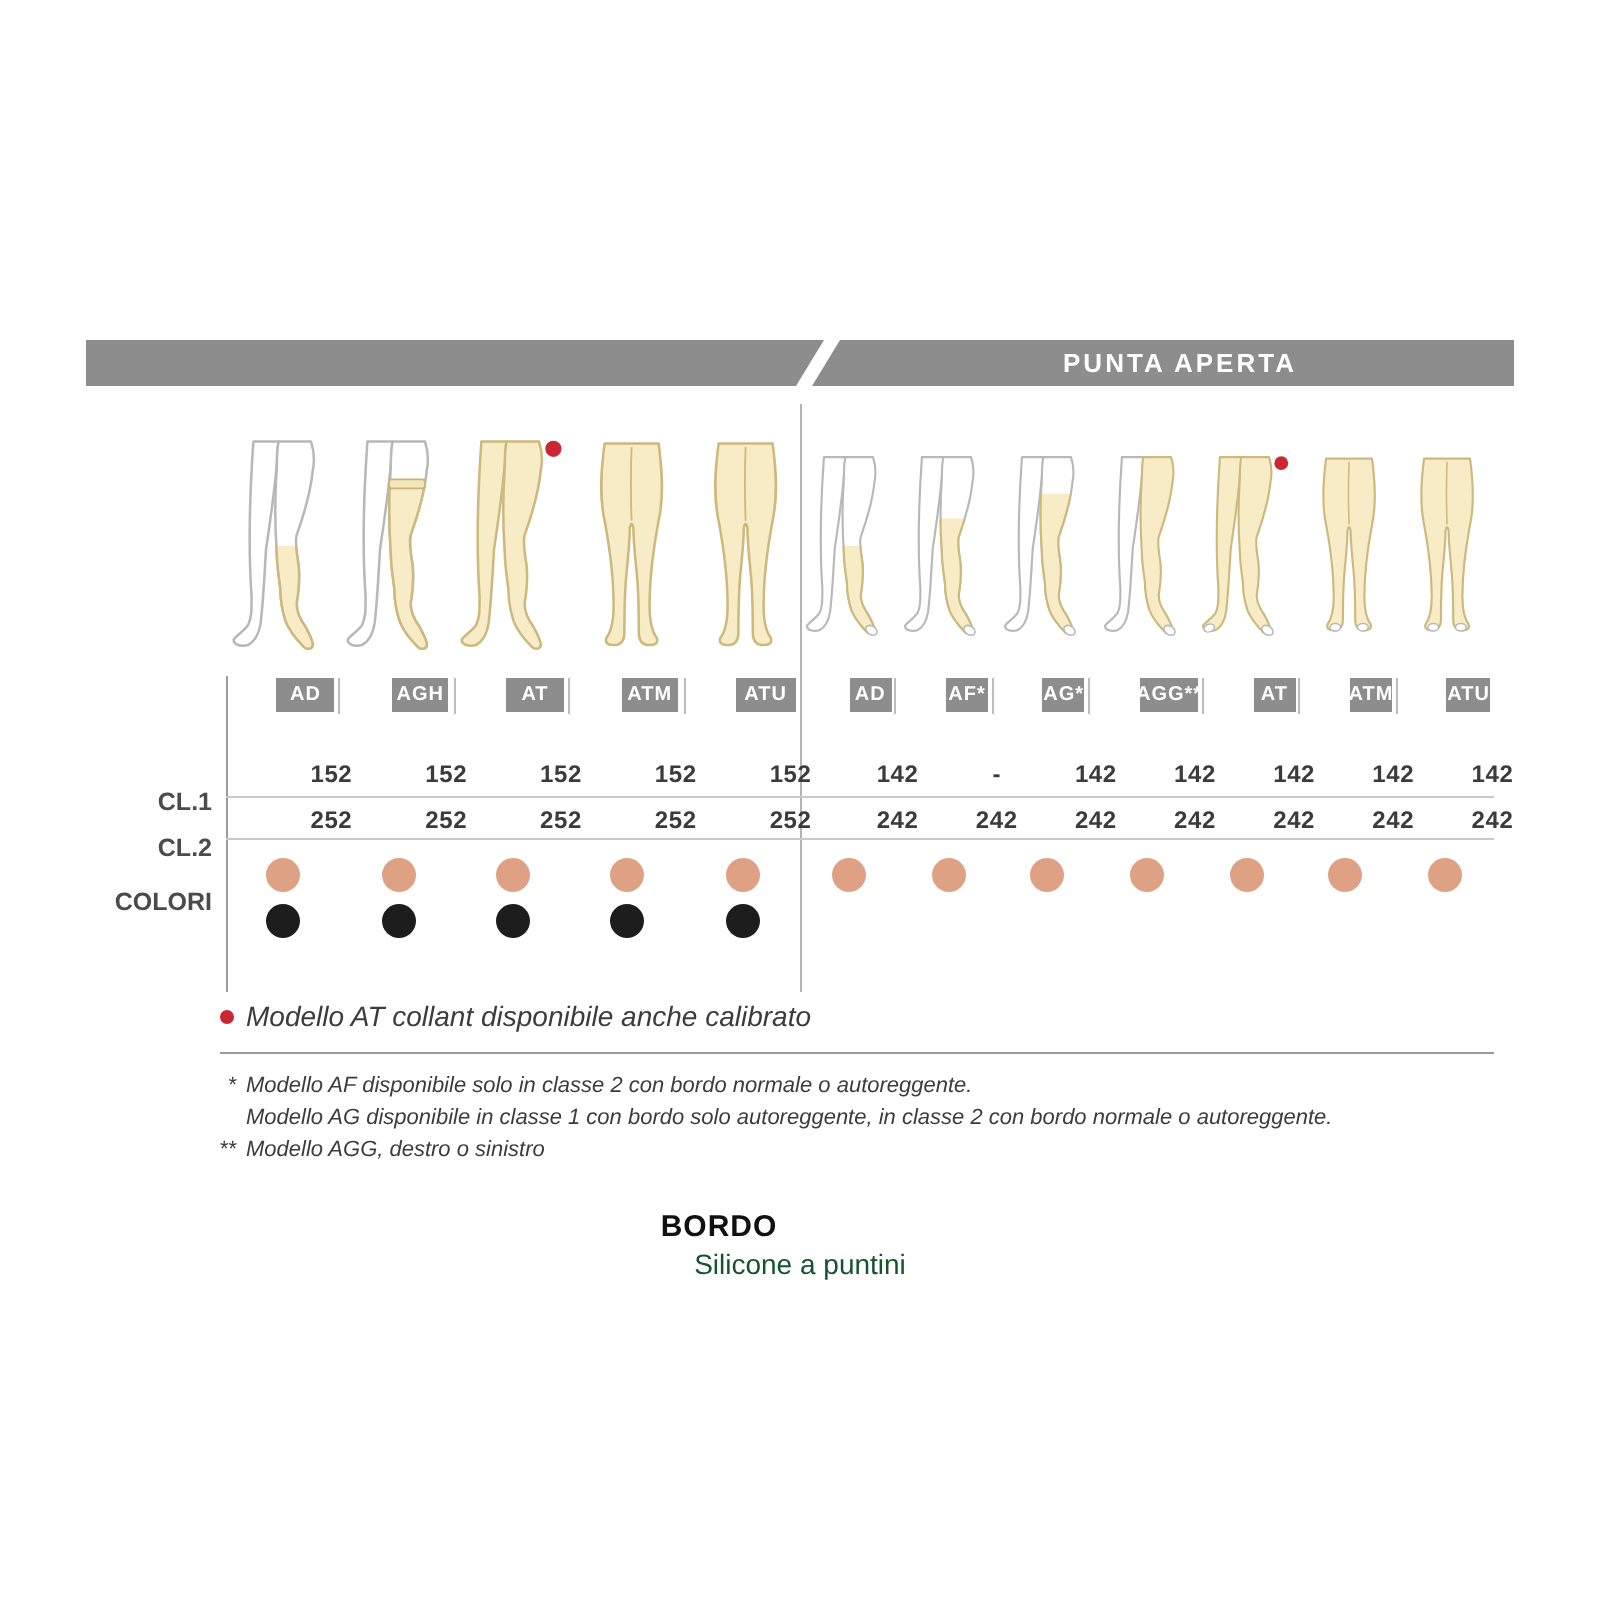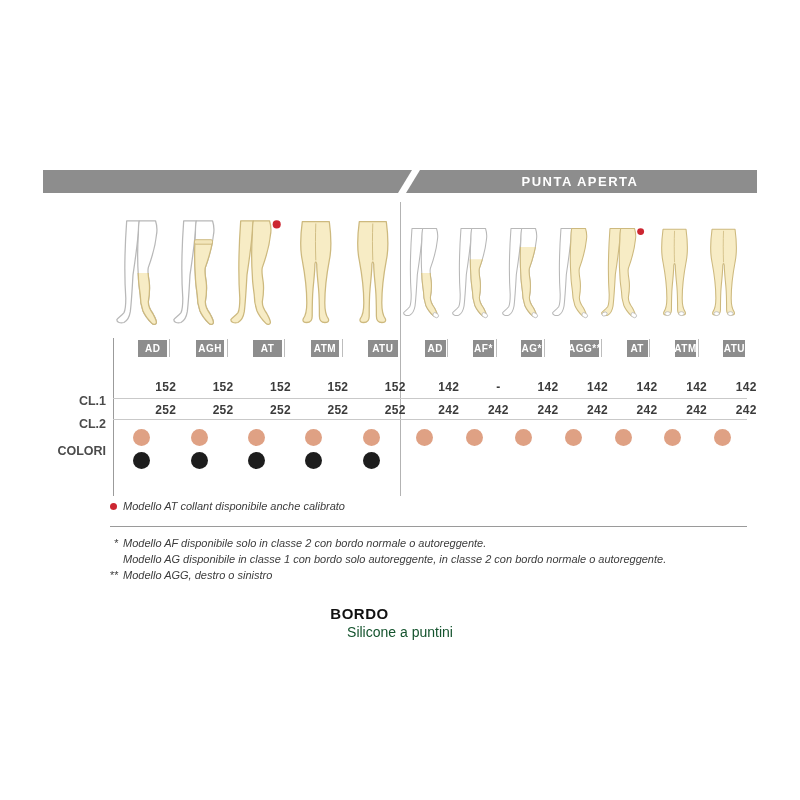--- a/index.html
+++ b/index.html
@@ -6,60 +6,60 @@
   .sheet{position:relative;width:800px;height:800px;background:#ffffff;
          font-family:"Liberation Sans",sans-serif;overflow:hidden;}
 
   
   .bar{position:absolute;top:170px;height:23px;background:#8d8d8d;}
   .bar-left{left:43px;width:369px;clip-path:polygon(0 0,100% 0,calc(100% - 14px) 100%,0 100%);}
   .bar-right{left:406px;width:351px;clip-path:polygon(14px 0,100% 0,100% 100%,0 100%);}
   .bar-title{position:absolute;top:170px;height:23px;line-height:23px;text-align:center;
              color:#ffffff;font-weight:bold;font-size:13px;letter-spacing:1.5px;}
   .bt-left{left:113px;width:282px;}
-  .bt-right{left:413px;width:334px;}
+  .bt-right{left:423px;width:334px;}
 
   
   .illo{position:absolute;top:214px;height:118px;}
   .skin{fill:#ffffff;stroke:#b8b8b8;stroke-width:1.4;stroke-linejoin:round;}
   .stock{fill:#f7ecc5;stroke:#cdb97e;stroke-width:1.4;stroke-linejoin:round;}
   .toe{fill:#ffffff;stroke:#b8b8b8;stroke-width:1;}
   .band{fill:#f3e6bb;stroke:#c9b478;stroke-width:1;}
   .reddot{fill:#cc2631;}
   .crotch{fill:none;stroke:#cdb97e;stroke-width:1;}
 
   
   .vline{position:absolute;width:1px;}
   .hline{position:absolute;height:1px;background:#c9c9c9;}
   .row{position:absolute;display:grid;}
   .g-left{left:113px;width:287px;grid-template-columns:repeat(5,1fr);}
   .g-right{left:400px;width:347px;grid-template-columns:repeat(7,1fr);}
   .hdr{top:339px;height:18px;}
-  .hcell{display:flex;align-items:center;justify-content:center;padding-left:23px;}
+  .hcell{display:flex;align-items:flex-start;justify-content:center;padding-left:23px;}
   .hcell:not(:last-child){border-right:1px solid #bdbdbd;}
   .hbox{background:#8d8d8d;color:#ffffff;font-weight:bold;font-size:10px;letter-spacing:.5px;
         width:86%;height:17px;display:flex;align-items:center;justify-content:center;}
   .vals{height:18px;padding-left:24px;}
   .r-cl1{top:378px;} .r-cl2{top:401px;}
   .vcell{display:flex;align-items:center;justify-content:center;
          font-size:12px;font-weight:bold;color:#3b3b3b;letter-spacing:.3px;}
   .dotsrow{height:18px;}
   .r-tan{top:428px;} .r-black{top:451px;}
   .dcell{display:flex;align-items:center;justify-content:center;}
   .dot{width:17px;height:17px;border-radius:50%;}
   .dot-tan{background:#dfa184;}
   .dot-black{background:#1d1d1d;}
 
   .rlabel{position:absolute;left:30px;width:76px;text-align:right;
           font-weight:bold;color:#4b4b4b;font-size:12.5px;margin-top:14px;}
   .rl-1{top:380px;} .rl-2{top:403px;} .rl-3{top:430px;}
 
   
   .note-red{position:absolute;left:110px;top:500px;display:flex;align-items:center;gap:6px;
-            font-style:italic;font-size:11px;color:#3c3c3c;}
+            font-style:italic;font-size:14px;color:#3c3c3c;}
   .bullet{width:7px;height:7px;border-radius:50%;background:#cc2631;flex:0 0 auto;}
   .sepline{position:absolute;left:110px;top:526px;width:637px;height:1px;background:#9a9a9a;}
   .starnotes{position:absolute;left:103px;top:535px;font-style:italic;font-size:11px;
              color:#3c3c3c;line-height:16px;}
   .snrow{display:flex;}
   .snmark{width:15px;text-align:right;margin-right:5px;flex:0 0 auto;}
 
   
   .b-title{position:absolute;left:0;top:605px;width:719px;text-align:center;
            font-weight:bold;font-size:15px;color:#111;letter-spacing:.5px;}

